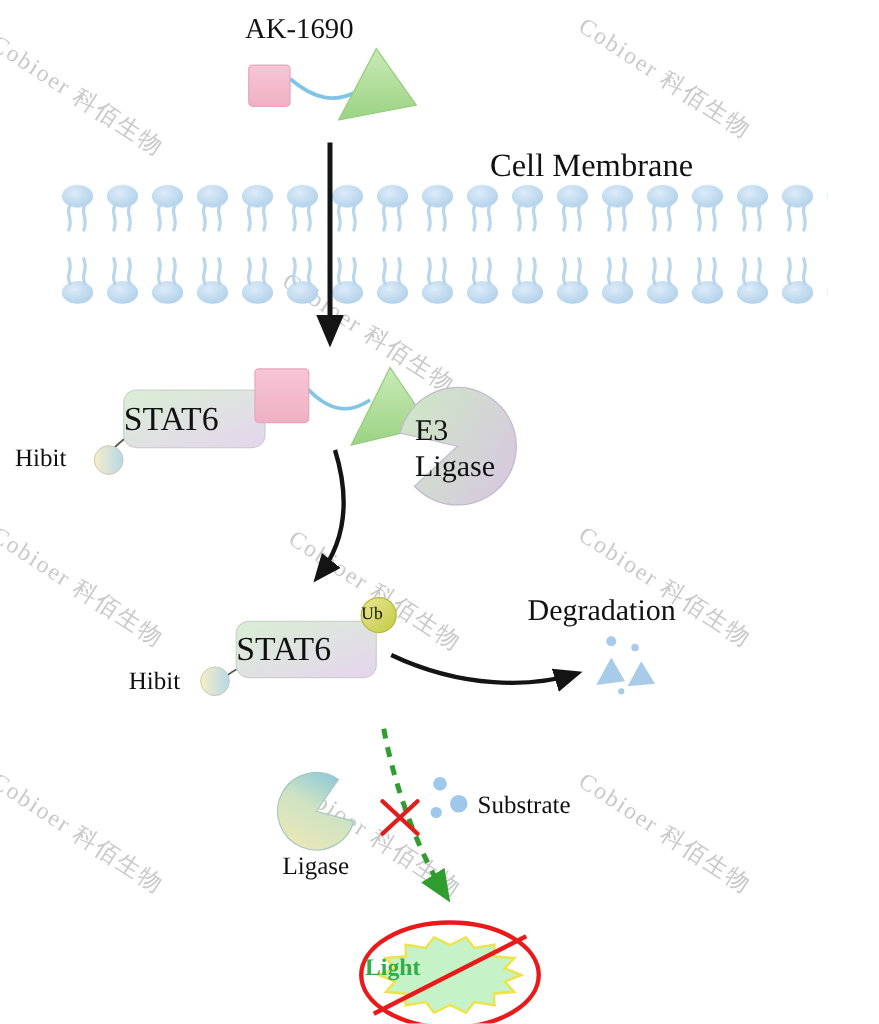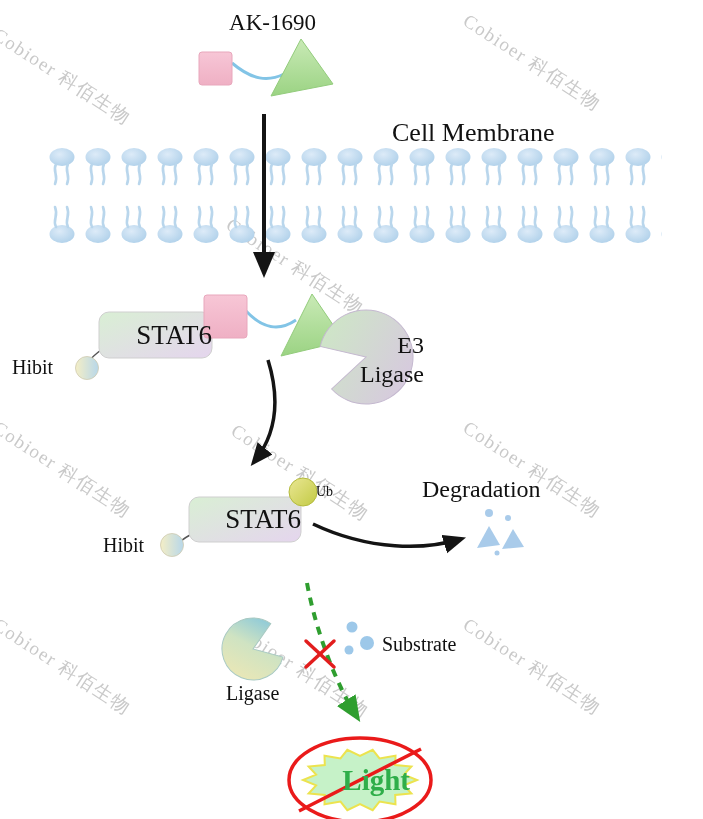--- a/index.html
+++ b/index.html
@@ -2,21 +2,21 @@
 <html><head>
 <meta charset="utf-8">
 <style>
   html,body{margin:0;padding:0;background:#ffffff;}
   #canvas{position:relative;width:703px;height:819px;background:#ffffff;overflow:hidden;
           font-family:"Liberation Serif", serif;}
   .wm{position:absolute;color:#c9c9c9;font-size:19px;letter-spacing:1.5px;white-space:nowrap;
       transform:rotate(33deg);transform-origin:0 0;z-index:1;font-family:"Liberation Serif", serif;}
   #gfx{position:absolute;left:0;top:0;z-index:2;}
   .lbl{position:absolute;color:#111;white-space:nowrap;z-index:3;font-family:"Liberation Serif", serif;}
-  .lbl-center{text-align:right;}
+  .lbl-center{text-align:left;}
   .light-text{color:#2fae4a;font-weight:bold;}
 </style>
 </head>
 <body>
 
 <div id="canvas">
 
   <div class="wm" style="left:2px;top:22px">Cobioer 科佰生物</div>
   <div class="wm" style="left:472px;top:8px">Cobioer 科佰生物</div>
   <div class="wm" style="left:235px;top:212px">Cobioer 科佰生物</div>
@@ -141,14 +141,14 @@
     <div>Ligase</div>
   </div>
 
   <div class="lbl lbl-center" style="left:189px;top:497px;width:112px;line-height:45px;font-size:27px">STAT6</div>
   <div class="lbl lbl-center" style="left:289px;top:484px;width:44px;font-size:14px">Ub</div>
   <div class="lbl" style="left:103px;top:534px;font-size:20px">Hibit</div>
   <div class="lbl" style="left:422px;top:476px;font-size:24px">Degradation</div>
 
   <div class="lbl" style="left:382px;top:633px;font-size:20px">Substrate</div>
   <div class="lbl" style="left:226px;top:682px;font-size:20px">Ligase</div>
-  <div class="lbl lbl-center light-text" style="left:310px;top:764px;width:100px;font-size:29px">Light</div>
+  <div class="lbl lbl-center light-text" style="left:292px;top:764px;width:100px;font-size:19px">Light</div>
 </div>
 
 </body></html>

